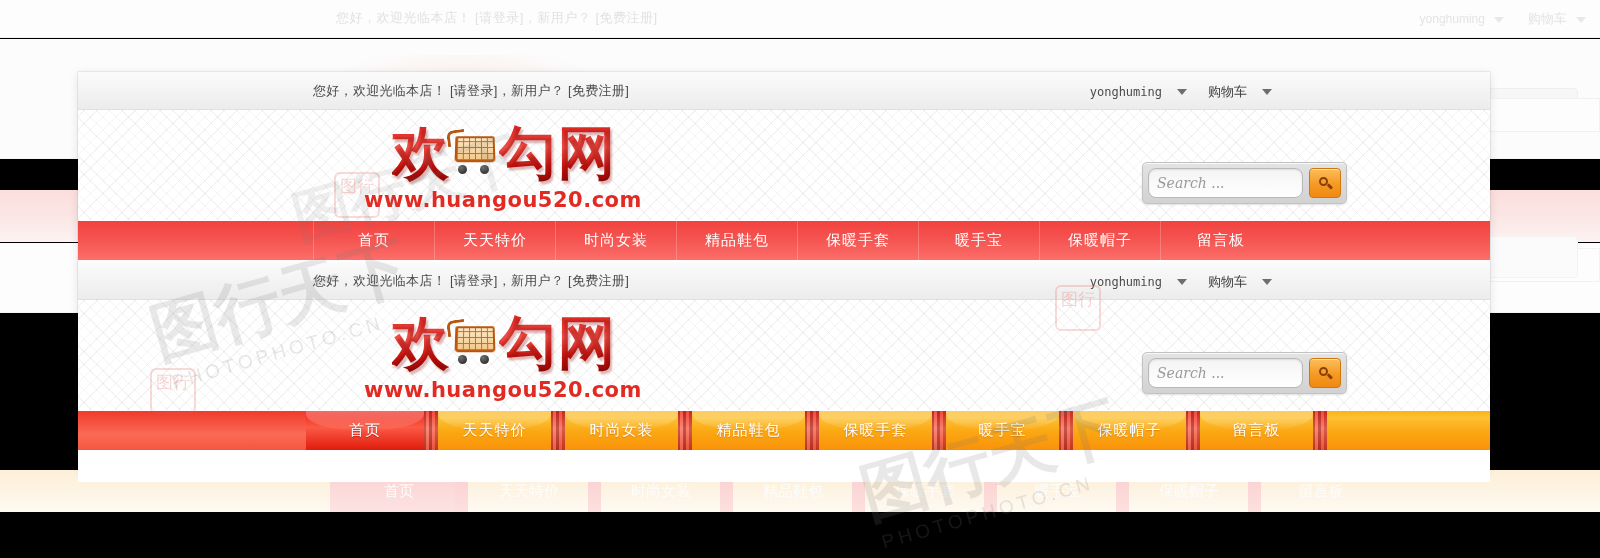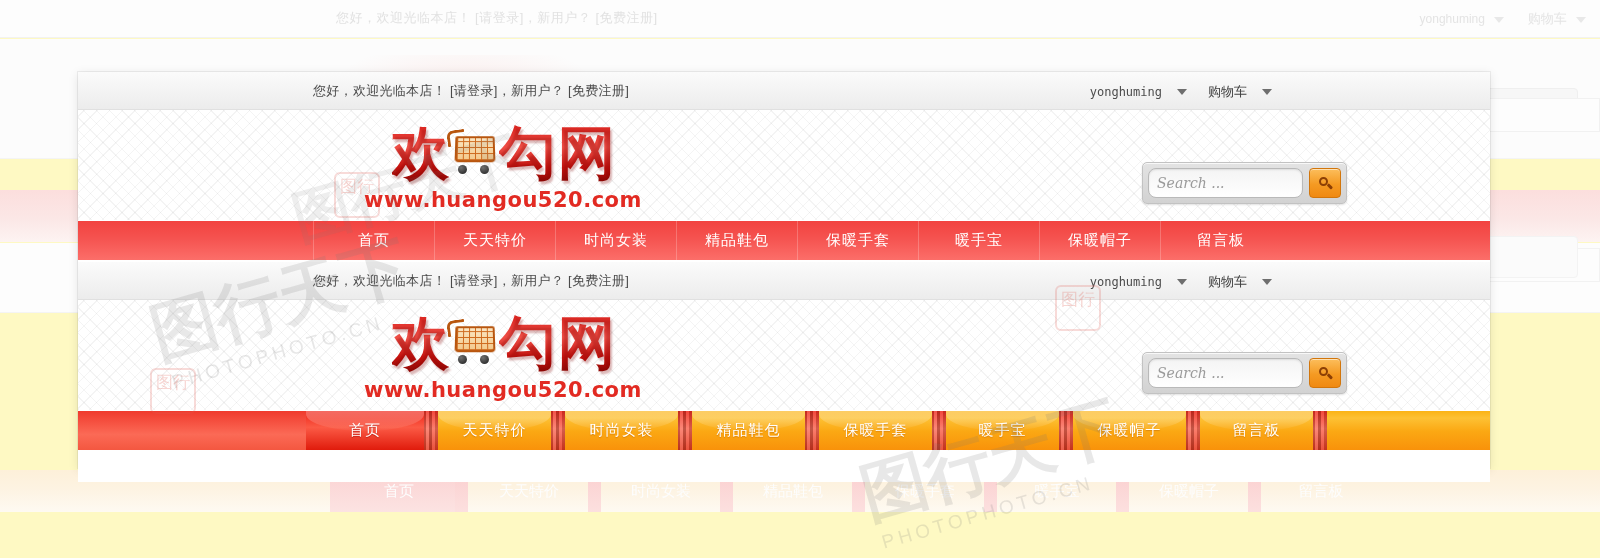--- a/index.html
+++ b/index.html
@@ -3,21 +3,21 @@
 <meta charset="utf-8">
 <style>
   * { box-sizing: border-box; margin: 0; padding: 0; }
   html, body {
     width: 1600px; height: 558px;
     overflow: hidden;
     background: #ffffff;
     font-family: "Liberation Sans", "DejaVu Sans", sans-serif;
   }
 
-  #stage { position: relative; width: 1600px; height: 558px; background:#fef9c3; overflow: hidden; }
+  #stage { position: relative; width: 1600px; height: 558px; background:#000000; overflow: hidden; }
 
   
   .lattice {
     background-color: #ffffff;
     background-image:
       repeating-linear-gradient(45deg, rgba(0,0,0,0.045) 0 1px, rgba(0,0,0,0) 1px 9px),
       repeating-linear-gradient(-45deg, rgba(0,0,0,0.045) 0 1px, rgba(0,0,0,0) 1px 9px);
   }
 
   

